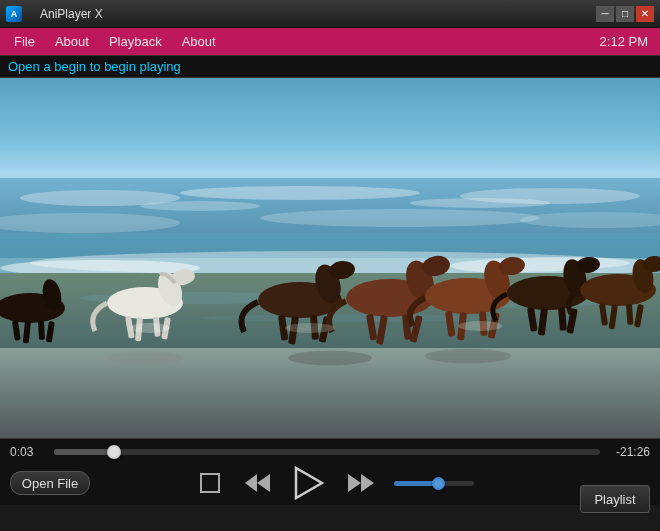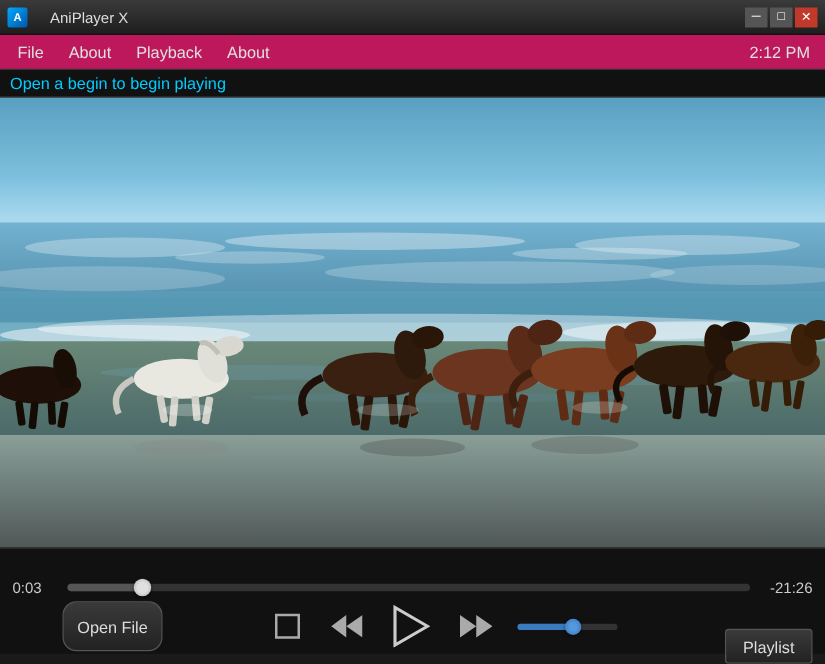--- a/index.html
+++ b/index.html
@@ -145,21 +145,20 @@
       padding: 6px 10px 4px 10px;
       border-top: 1px solid #333;
     }
 
     
     #progress-row {
       display: flex;
       align-items: center;
       gap: 16px;
       margin-bottom: 6px;
-      margin-top: 18px;
     }
     #time-current {
       color: #ccc;
       font-size: 12px;
       min-width: 28px;
     }
     #progress-track {
       flex: 1;
       height: 6px;
       background: #333;
@@ -198,22 +197,21 @@
     }
     #open-file-btn {
       background: linear-gradient(to bottom, #3a3a3a, #222);
       color: #ddd;
       border: 1px solid #555;
       border-radius: 11px;
       padding: 4px 10px;
       font-size: 13px;
       cursor: pointer;
       min-width: 80px;
-      height: 40px;
-      margin-left: 40px;
+      height: 24px;
     }
 
     #center-controls {
       flex: 1;
       display: flex;
       align-items: center;
       justify-content: center;
       gap: 16px;
     }
     .ctrl-btn {

